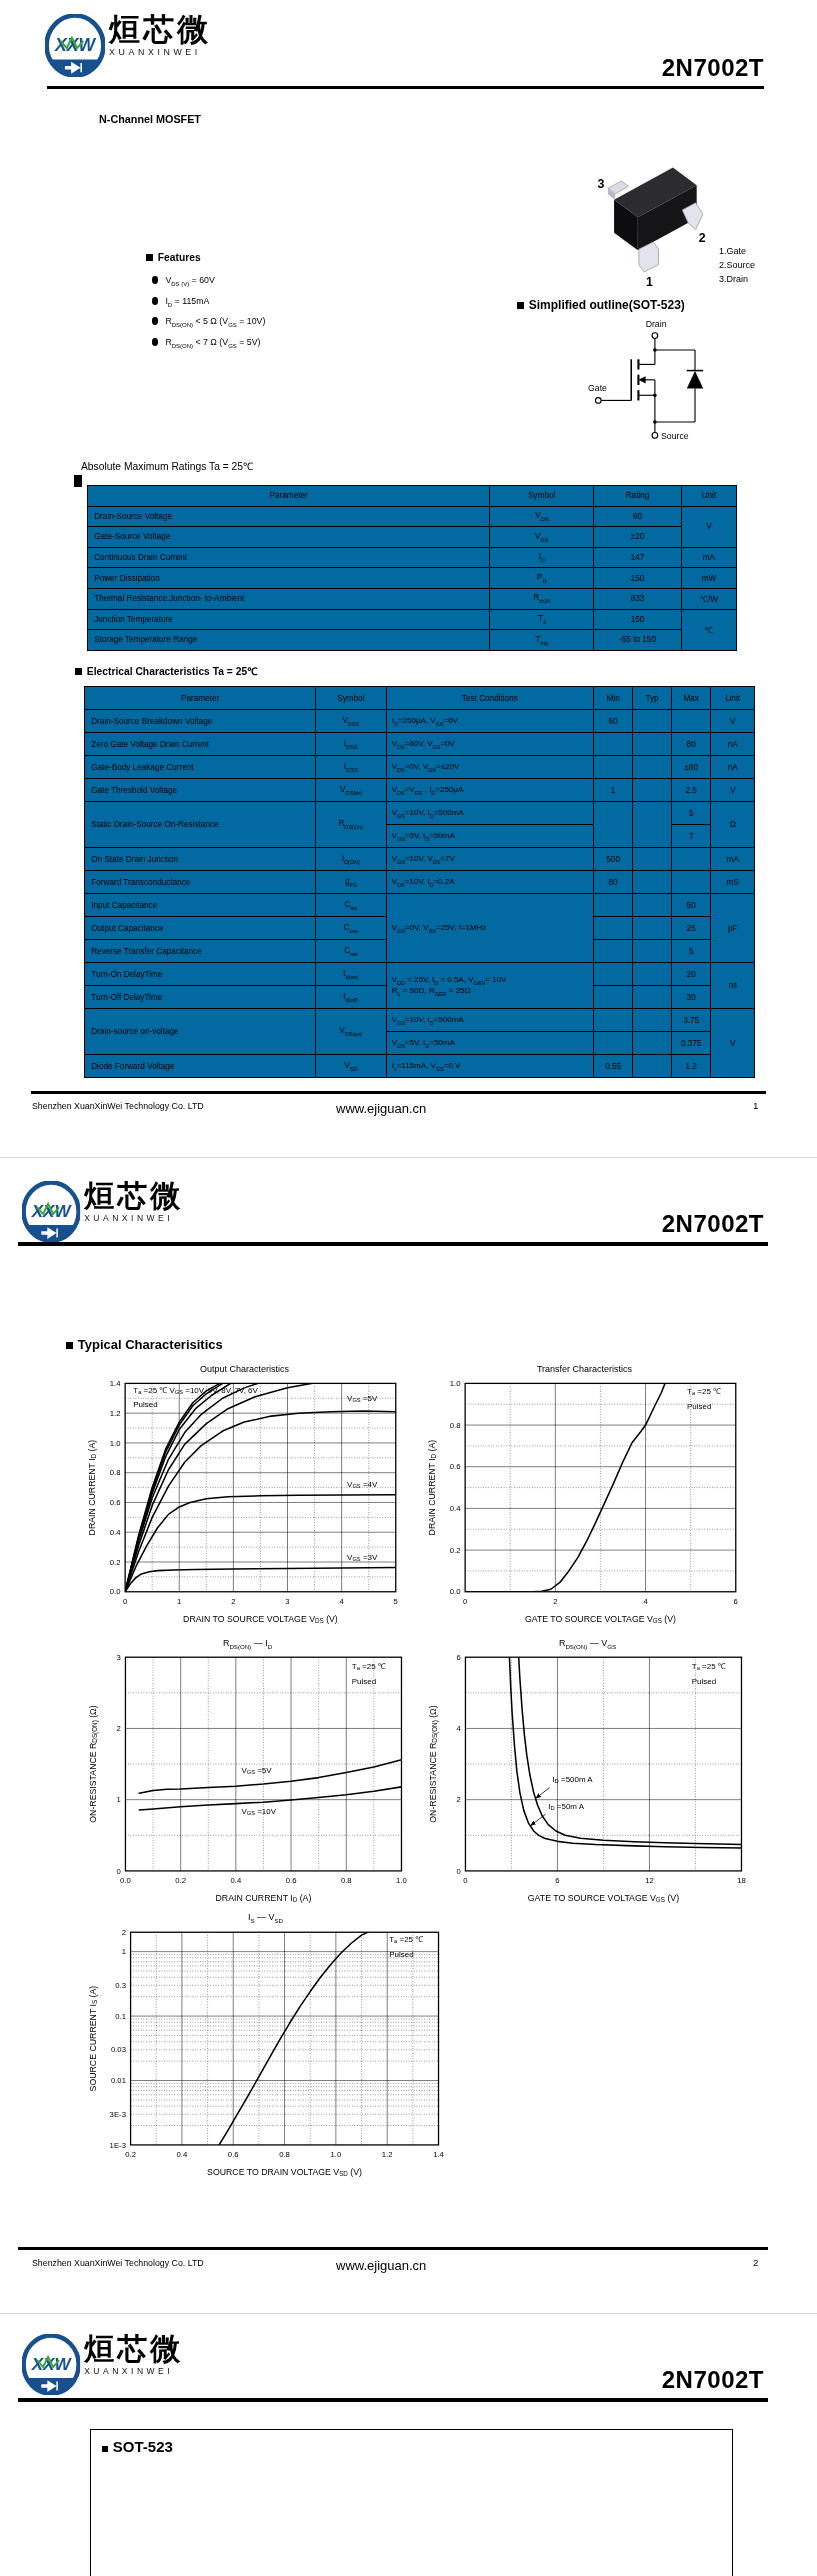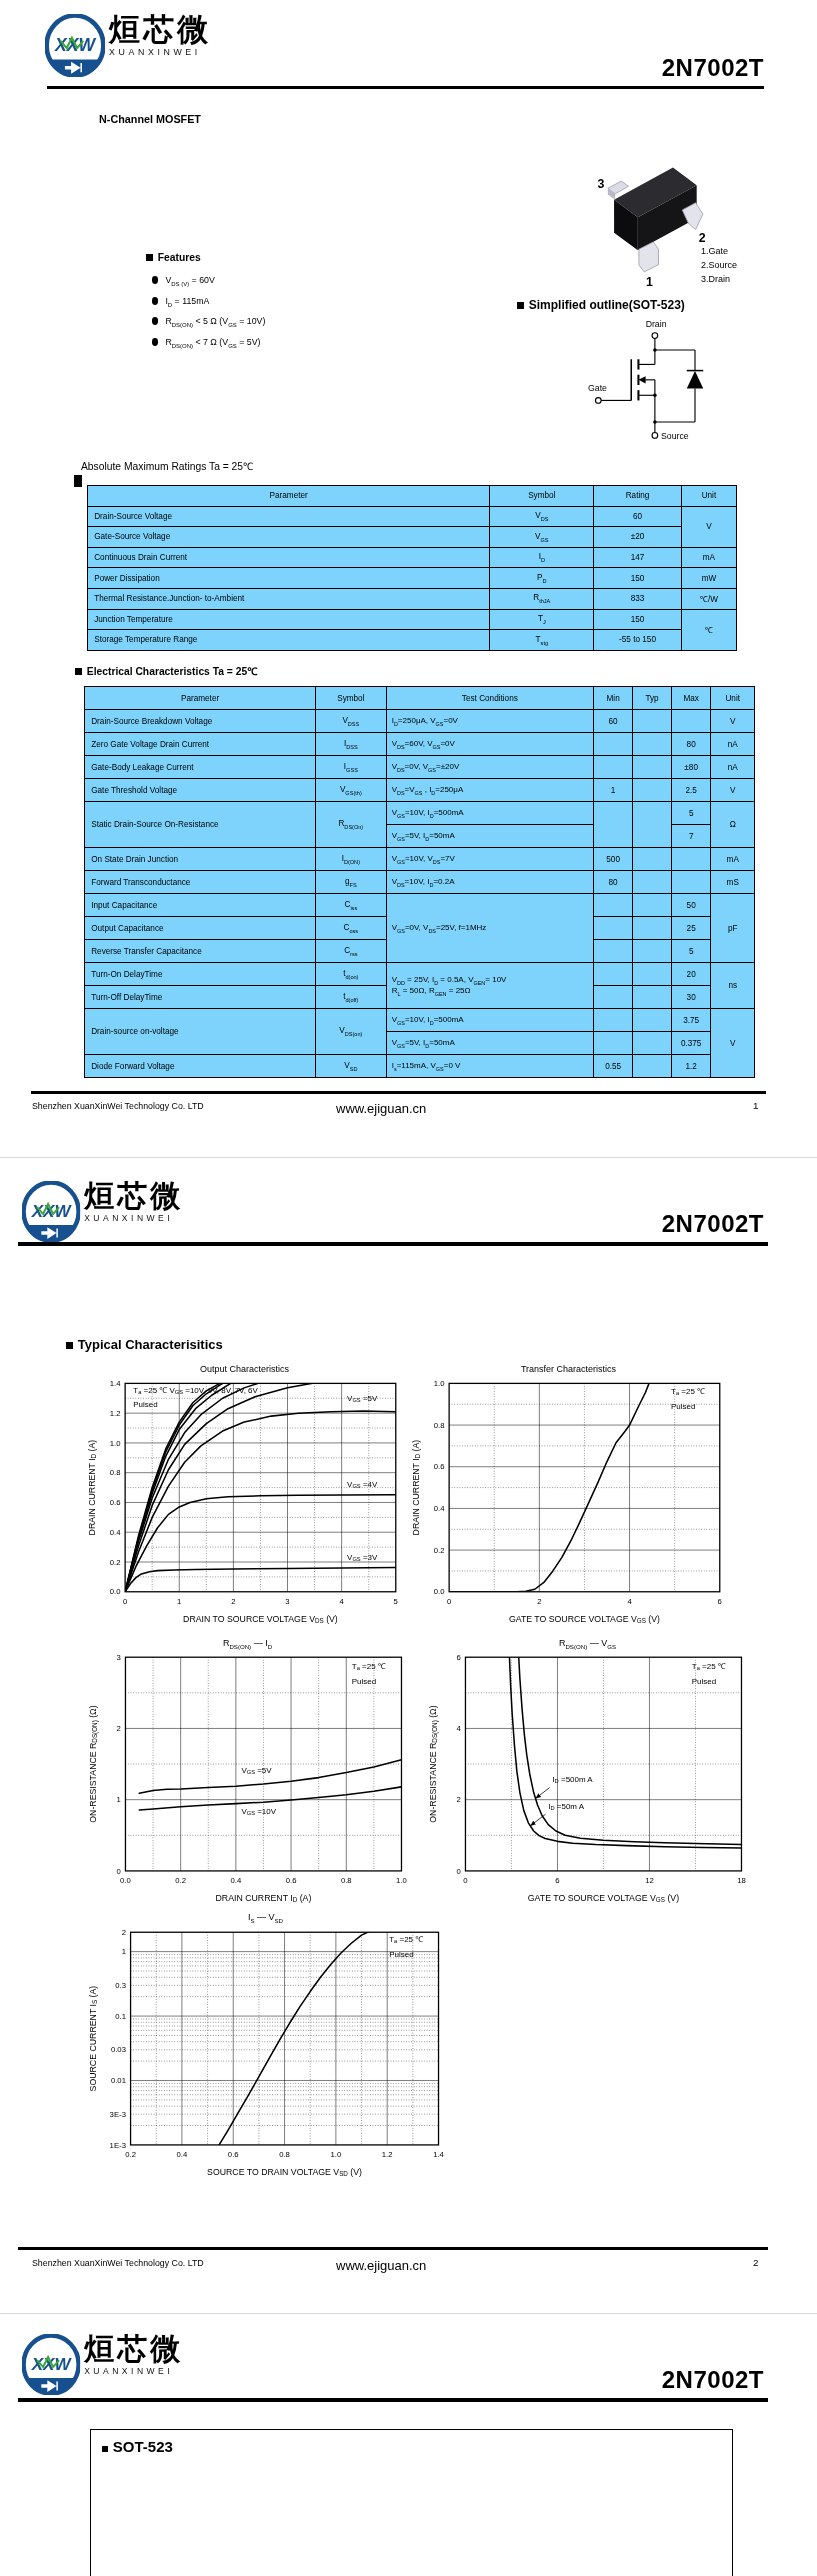--- a/index.html
+++ b/index.html
@@ -13,21 +13,21 @@
   .logo-txt{margin-left:4.1px;}
   .logo-cn{font-size:31px;font-weight:bold;letter-spacing:3.1px;line-height:1.05;white-space:nowrap;}
   .logo-en{font-size:8.8px;letter-spacing:3.6px;margin-top:0.5px;color:#111;white-space:nowrap;}
   .partnum{position:absolute;font-size:24px;font-weight:bold;text-align:right;letter-spacing:0.5px;}
   .sec{position:absolute;font-weight:bold;white-space:nowrap;}
   .sq{display:inline-block;width:7.2px;height:7.2px;background:#000;margin-right:4.6px;}
   .bullet-row{position:absolute;font-size:8.8px;white-space:nowrap;}
   .bullet-row .dot{display:inline-block;width:6.2px;height:7.7px;border-radius:50%/46%;background:#000;margin-right:7.2px;vertical-align:-1px;}
   .pinleg div{font-size:9px;line-height:14px;}
   
-  table{border-collapse:collapse;width:100%;table-layout:fixed;background:#7dd3fc;}
+  table{border-collapse:collapse;width:100%;table-layout:fixed;background:#0369a1;}
   .tblwrap{position:absolute;}
   .tblwrap table{border:1.8px solid #000;}
   td,th{border:1.3px solid #000;font-size:8.2px;font-weight:normal;text-align:center;vertical-align:middle;padding:1px 2.6px;overflow:hidden;}
   .t-amr tr{height:20.6px;}
   .t-ec tr{height:23px;}
   .pl{text-align:left;padding-left:6.2px;}
   .cond{text-align:left;padding-left:5.2px;font-size:8px;white-space:pre-line;}
   
   .chart{position:absolute;}
   .chart-title{text-align:center;font-size:9px;height:12.4px;white-space:nowrap;}
@@ -83,21 +83,21 @@
     <polygon points="64,100 110,134 110,198 64,164" fill="#0c0c0e"></polygon>
     <polygon points="110,134 224,72 224,136 110,198" fill="#151518"></polygon>
     <polygon points="52,78 78,64 92,74 66,89" fill="#dcdce6" stroke="#9a9aa8" stroke-width="1.5"></polygon>
     <polygon points="52,78 66,89 66,100 52,90" fill="#b9b9c6"></polygon>
     <polygon points="196,120 222,106 236,128 222,158 208,146" fill="#e3e3ec" stroke="#9a9aa8" stroke-width="1.5"></polygon>
     <polygon points="112,196 140,182 150,196 150,226 122,240 112,226" fill="#e3e3ec" stroke="#9a9aa8" stroke-width="1.5"></polygon>
     <text x="32" y="78" font-size="24" font-weight="bold">3</text>
     <text x="228" y="182" font-size="24" font-weight="bold">2</text>
     <text x="126" y="268" font-size="24" font-weight="bold">1</text>
   </svg>
-  <div class="abs pinleg" style="left:701px;top:244px">
+  <div class="abs pinleg" style="left:719px;top:244px">
     <div>1.Gate</div>
     <div>2.Source</div>
     <div>3.Drain</div>
   </div>
 
   <div class="sec" style="left:517px;top:298px;font-size:12px"><span class="sq"></span><span>Simplified outline(SOT-523)</span></div>
 
   <svg class="drawing" style="left:587px;top:319px" width="144" height="133" viewBox="0 0 280 258">
     <g stroke="#000" stroke-width="2.2" fill="none">
       <circle cx="132" cy="32" r="5.5"></circle>
@@ -428,21 +428,21 @@
           <path d="M78.0,419.0 L104.3,340.9 L130.6,274.4 L162.2,213.6 L193.7,167.3 L225.3,135.5 L267.4,106.6 L309.4,89.2 L362.0,77.6 L414.6,71.9 L477.8,69.0 L540.9,67.5 L604.0,69.0" fill="none" stroke="#000" stroke-width="3" stroke-linejoin="round" stroke-linecap="round"></path>
           <path d="M78.0,419.0 L99.0,369.8 L120.1,329.3 L141.1,294.6 L162.2,268.6 L183.2,254.1 L204.2,245.4 L235.8,238.2 L277.9,234.4 L341.0,232.4 L414.6,231.5 L498.8,231.0 L604.0,230.4" fill="none" stroke="#000" stroke-width="3" stroke-linejoin="round" stroke-linecap="round"></path>
           <path d="M78.0,419.0 L88.5,403.1 L99.0,391.5 L109.6,384.3 L125.3,379.9 L141.1,377.9 L172.7,376.5 L214.8,375.6 L288.4,374.7 L393.6,373.9 L498.8,373.0 L604.0,371.8" fill="none" stroke="#000" stroke-width="3" stroke-linejoin="round" stroke-linecap="round"></path>
         </g>
         <text x="93.78" y="32.225000000000016" font-size="15.5" font-family="&quot;DejaVu Sans Mono&quot;,monospace"><tspan>T</tspan><tspan baseline-shift="-22%" font-size="72%">a</tspan><tspan> =25 ℃  V</tspan><tspan baseline-shift="-22%" font-size="72%">GS</tspan><tspan> =10V, 9V, 8V, 7V, 6V</tspan></text>
         <text x="93.78" y="60.574999999999996" font-size="15.5" font-family="&quot;DejaVu Sans Mono&quot;,monospace"><tspan>Pulsed</tspan></text>
         <text x="509.32" y="48.42499999999998" font-size="15.5" font-family="&quot;DejaVu Sans Mono&quot;,monospace"><tspan>V</tspan><tspan baseline-shift="-22%" font-size="72%">GS</tspan><tspan> =5V</tspan></text>
         <text x="509.32" y="214.475" font-size="15.5" font-family="&quot;DejaVu Sans Mono&quot;,monospace"><tspan>V</tspan><tspan baseline-shift="-22%" font-size="72%">GS</tspan><tspan> =4V</tspan></text>
         <text x="509.32" y="358.25" font-size="15.5" font-family="&quot;DejaVu Sans Mono&quot;,monospace"><tspan>V</tspan><tspan baseline-shift="-22%" font-size="72%">GS</tspan><tspan> =3V</tspan></text>
       </svg></div>
-  <div class="chart" id="chart-transfer" style="left:409px;top:1364px;width:319px">
+  <div class="chart" id="chart-transfer" style="left:425px;top:1364px;width:319px">
     <div class="chart-title">Transfer Characteristics</div>
   <svg width="319" height="253" viewBox="0 0 620 491">
         <rect x="0" y="0" width="620" height="491" fill="#fff"></rect>
         <line stroke="#000" stroke-width="1" stroke-dasharray="1.5 3.5" x1="165.66666666666666" y1="14" x2="165.66666666666666" y2="419"></line>
         <line stroke="#000" stroke-width="1" stroke-dasharray="1.5 3.5" x1="341" y1="14" x2="341" y2="419"></line>
         <line stroke="#000" stroke-width="1" stroke-dasharray="1.5 3.5" x1="516.3333333333334" y1="14" x2="516.3333333333334" y2="419"></line>
         <line stroke="#000" stroke-width="1" stroke-dasharray="1.5 3.5" x1="78" y1="378.5" x2="604" y2="378.5"></line>
         <line stroke="#000" stroke-width="1" stroke-dasharray="1.5 3.5" x1="78" y1="297.5" x2="604" y2="297.5"></line>
         <line stroke="#000" stroke-width="1" stroke-dasharray="1.5 3.5" x1="78" y1="216.5" x2="604" y2="216.5"></line>
         <line stroke="#000" stroke-width="1" stroke-dasharray="1.5 3.5" x1="78" y1="135.5" x2="604" y2="135.5"></line>

